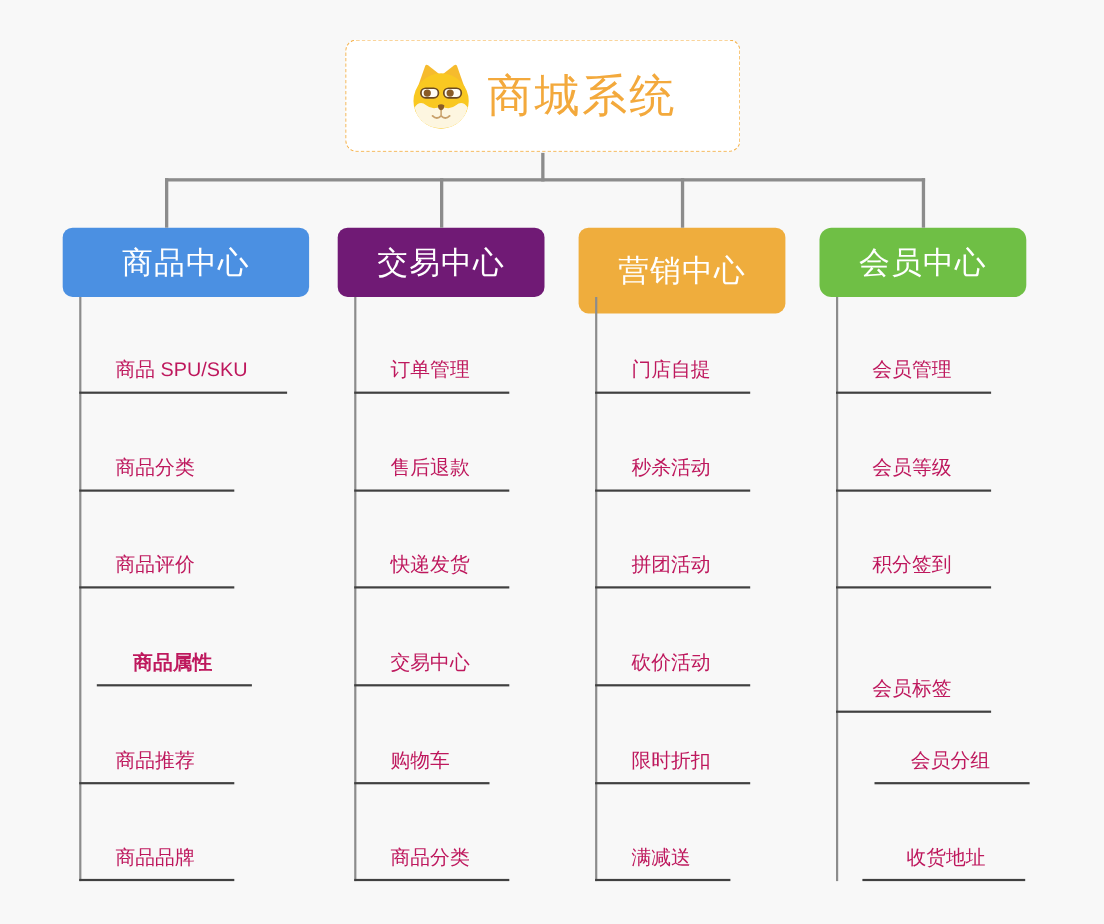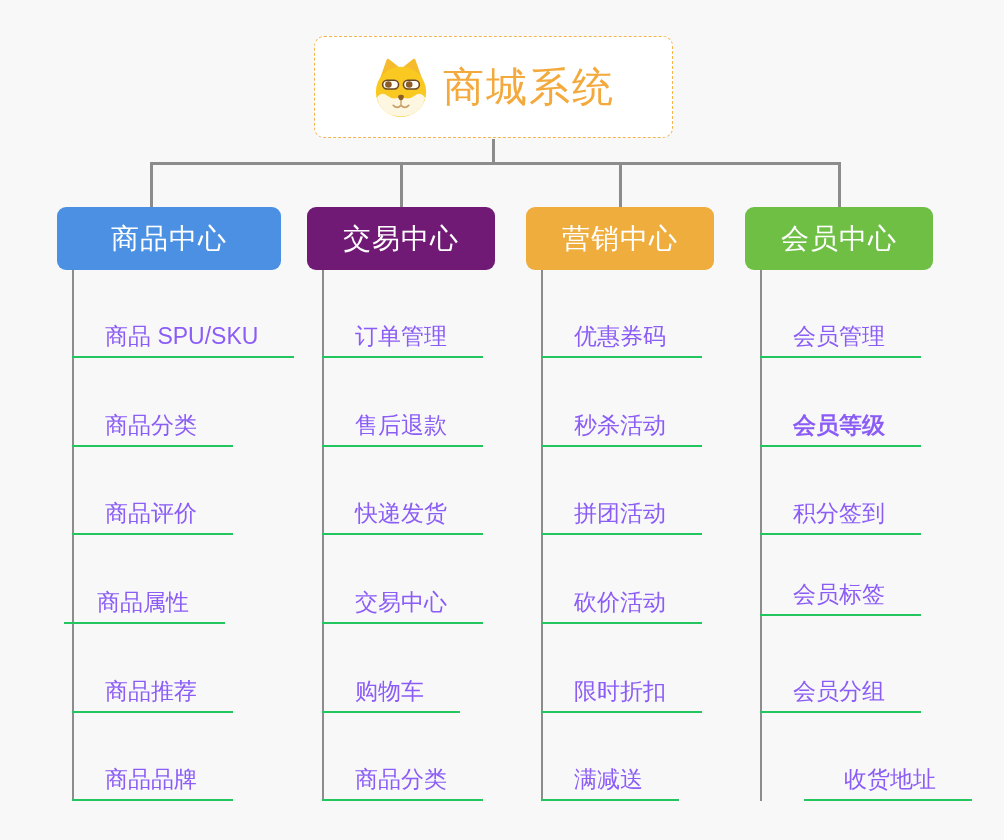--- a/index.html
+++ b/index.html
@@ -49,25 +49,25 @@
     letter-spacing:1px;
     display:flex;
     align-items:center;
     justify-content:center;
     white-space:nowrap;
     cursor:default;
   }
   
   .child{
     position:absolute;
-    font-size:23px;
+    font-size:18px;
     line-height:28px;
-    color:#8b5cf6;
+    color:#be185d;
     padding:0 36px 6px 33px;
-    border-bottom:2px solid #22c55e;
+    border-bottom:2px solid #404040;
     white-space:nowrap;
     cursor:default;
   }
 </style>
 </head>
 <body>
 
 <div class="canvas">
 
   <div class="root-node">
@@ -82,52 +82,52 @@
       <circle cx="38.5" cy="29.5" r="3.4" fill="#8a5c26"></circle>
       <path d="M27 41 Q30 39 33 41 Q33 45 30 46 Q27 45 27 41 Z" fill="#8a5c26"></path>
       <path d="M30 46 L30 50" stroke="#c8a06a" stroke-width="1.4" stroke-linecap="round" fill="none"></path>
       <path d="M22 51 Q26 55 30 51 Q34 55 38 51" stroke="#c8a06a" stroke-width="1.8" fill="none" stroke-linecap="round"></path>
     </svg>
     <span class="root-title">商城系统</span>
   </div>
 
   <div class="branch" id="branch-0" style="left: 57px; top: 207px; width: 224px; height: 63px; background: rgb(75, 144, 226);">商品中心</div>
   <div class="branch" id="branch-1" style="left: 307px; top: 207px; width: 188px; height: 63px; background: #701a75;">交易中心</div>
-  <div class="branch" id="branch-2" style="left: 526px; top: 207px; width: 188px; height: 63px; background: rgb(239, 173, 61);">营销中心</div>
-  <div class="branch" id="branch-3" style="left: 745px; top: 207px; width: 188px; height: 63px; background: rgb(111, 191, 69);">会员中心</div>
+  <div class="branch" id="branch-2" style="left: 526px; top: 207px; width: 188px; height: 78px; background: rgb(239, 173, 61);">营销中心</div>
+  <div class="branch" id="branch-3" style="left: 745px; top: 207px; width: 188px; height: 63px; background: rgb(111, 191, 69); border-radius: 11px;">会员中心</div>
 
   <div id="layer">
       <div class="line" style="left: 491.5px; top: 139px; width: 3px; height: 26px; background: rgb(140, 140, 140);"></div>
       <div class="line" style="left: 149.5px; top: 162px; width: 691px; height: 3px; background: rgb(140, 140, 140);"></div>
       <div class="line" style="left: 149.5px; top: 162px; width: 3px; height: 45px; background: rgb(140, 140, 140);"></div>
       <div class="line" style="left: 72px; top: 270px; width: 2px; height: 531px; background: rgb(140, 140, 140);"></div>
       <div class="child" style="left: 72px; top: 322px;">商品 SPU/SKU</div>
       <div class="child" style="left: 72px; top: 411px;">商品分类</div>
       <div class="child" style="left: 72px; top: 499px;">商品评价</div>
-      <div class="child" style="left: 64px; top: 588px;">商品属性</div>
+      <div class="child" style="left: 88px; top: 588px; font-weight: bold;">商品属性</div>
       <div class="child" style="left: 72px; top: 677px;">商品推荐</div>
       <div class="child" style="left: 72px; top: 765px;">商品品牌</div>
       <div class="line" style="left: 399.5px; top: 162px; width: 3px; height: 45px; background: rgb(140, 140, 140);"></div>
       <div class="line" style="left: 322px; top: 270px; width: 2px; height: 531px; background: rgb(140, 140, 140);"></div>
       <div class="child" style="left: 322px; top: 322px;">订单管理</div>
       <div class="child" style="left: 322px; top: 411px;">售后退款</div>
       <div class="child" style="left: 322px; top: 499px;">快递发货</div>
       <div class="child" style="left: 322px; top: 588px;">交易中心</div>
       <div class="child" style="left: 322px; top: 677px;">购物车</div>
       <div class="child" style="left: 322px; top: 765px;">商品分类</div>
       <div class="line" style="left: 618.5px; top: 162px; width: 3px; height: 45px; background: rgb(140, 140, 140);"></div>
       <div class="line" style="left: 541px; top: 270px; width: 2px; height: 531px; background: rgb(140, 140, 140);"></div>
-      <div class="child" style="left: 541px; top: 322px;">优惠券码</div>
+      <div class="child" style="left: 541px; top: 322px;">门店自提</div>
       <div class="child" style="left: 541px; top: 411px;">秒杀活动</div>
       <div class="child" style="left: 541px; top: 499px;">拼团活动</div>
       <div class="child" style="left: 541px; top: 588px;">砍价活动</div>
       <div class="child" style="left: 541px; top: 677px;">限时折扣</div>
       <div class="child" style="left: 541px; top: 765px;">满减送</div>
       <div class="line" style="left: 837.5px; top: 162px; width: 3px; height: 45px; background: rgb(140, 140, 140);"></div>
       <div class="line" style="left: 760px; top: 270px; width: 2px; height: 531px; background: rgb(140, 140, 140);"></div>
       <div class="child" style="left: 760px; top: 322px;">会员管理</div>
-      <div class="child" style="left: 760px; top: 411px; font-weight: bold;">会员等级</div>
+      <div class="child" style="left: 760px; top: 411px;">会员等级</div>
       <div class="child" style="left: 760px; top: 499px;">积分签到</div>
-      <div class="child" style="left: 760px; top: 580px;">会员标签</div>
-      <div class="child" style="left: 760px; top: 677px;">会员分组</div>
-      <div class="child" style="left: 804px; top: 765px; padding-left: 40px;">收货地址</div>
+      <div class="child" style="left: 760px; top: 612px;">会员标签</div>
+      <div class="child" style="left: 795px; top: 677px;">会员分组</div>
+      <div class="child" style="left: 784px; top: 765px; padding-left: 40px;">收货地址</div>
     </div>
 </div>
 
 </body></html>

